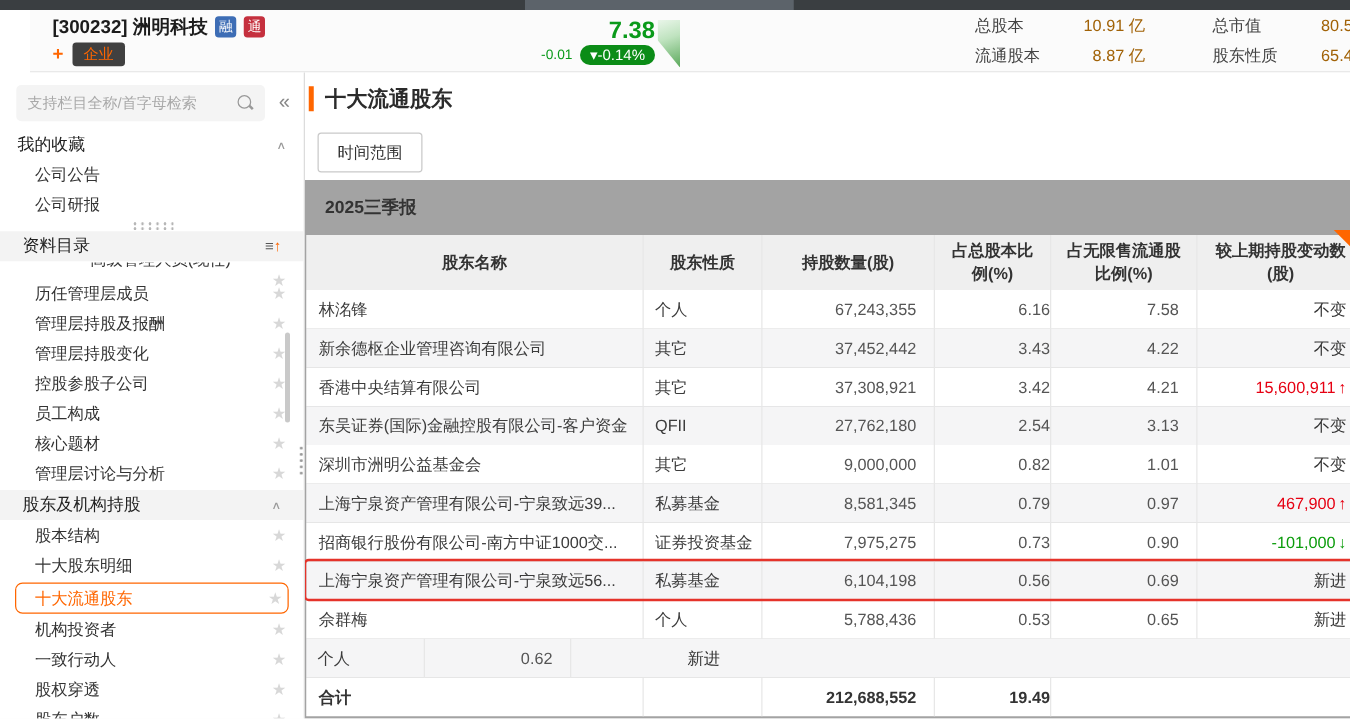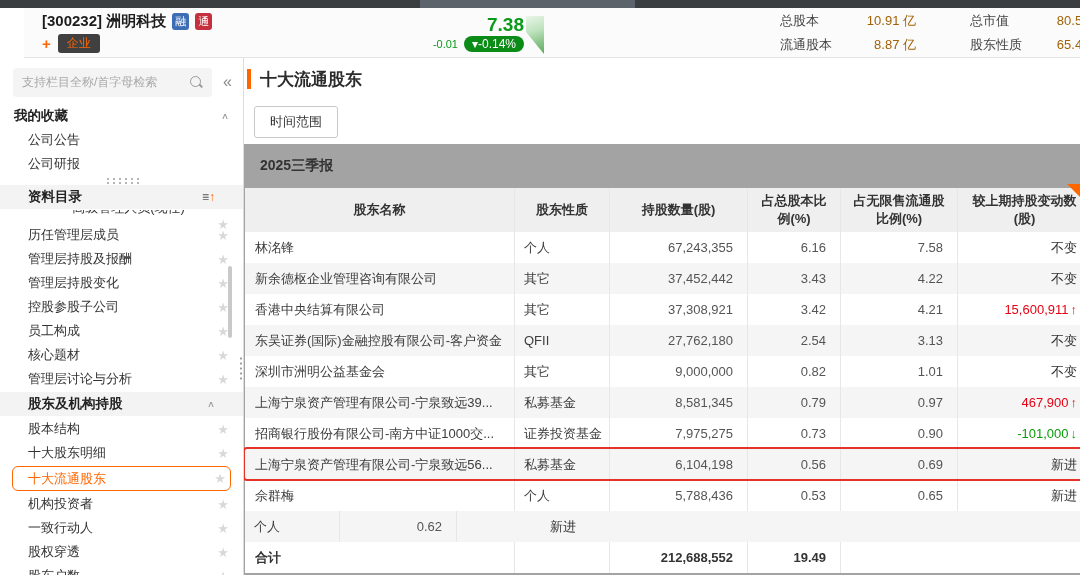--- a/index.html
+++ b/index.html
@@ -53,29 +53,29 @@
     font-size:12px; color:#b91c1c; font-family:inherit; }
   .search-input::placeholder { color:#a9a9a9; }
   .mag { position:relative; width:13px; height:13px; }
   .mag::before { content:""; position:absolute; left:0; top:0; width:9px; height:9px;
     border:1.5px solid #999; border-radius:50%; }
   .mag::after { content:""; position:absolute; left:9px; top:9px; width:4px; height:1.5px;
     background:#999; transform:rotate(45deg); }
   .collapse-btn { color:#888; font-size:16px; padding:0 5px; cursor:pointer; }
 
   .side-row { display:flex; align-items:center; height:24px; padding:0 14px; }
-  .side-sec-title { font-size:13.5px; font-weight:bold; color:#222; }
+  .side-sec-title { font-size:13.5px; font-weight:normal; color:#222; }
   .chevron { margin-left:auto; color:#999; font-size:11px; transform:scaleY(.8); }
   .side-item { display:flex; align-items:center; height:24px; padding-left:28px; padding-right:14px;
     font-size:13px; color:#333; cursor:pointer; }
   .star { margin-left:auto; color:#d8d8d8; font-size:13px; }
   .dots-h { width:34px; height:7px; margin:1px auto 1px;
     background-image:radial-gradient(circle,#b5b5b5 1px,transparent 1.2px);
     background-size:6px 4px; }
-  .sec-header { display:flex; align-items:center; height:24px; padding:0 28px;
+  .sec-header { display:flex; align-items:center; height:24px; padding:0 18px;
     background:#f3f3f3; margin:1px 0;justify-content:space-between; }
   .sort-icon { margin-left:auto; font-size:12px; color:#555; }
   .sort-icon .up { color:#f60; font-weight:bold; }
   .catalog-list { overflow:hidden; }
   .clip-first { margin-top:-11px;flex-direction:column; }
   .side-item.selected { border:1.5px solid #f60; border-radius:6px; margin:1px 12px;
     padding-left:15px; padding-right:4px; height:25px; color:#f60; }
   .side-scrollthumb { position:absolute; right:11px; top:208px; width:4px; height:72px;
     background:#cicic1; background:#c9c9c9; border-radius:2px; }
   .split-dots { position:absolute; right:-2px; top:298px; width:6px; height:26px; z-index:6;
@@ -97,21 +97,21 @@
   .trow { display:flex; width:846px; }
   .thead { background:#efefef; min-height:44px; position:relative; }
   .thead .tcell { font-weight:bold; color:#333; justify-content:center; text-align:center;
     align-items:center; display:flex; line-height:1.35; padding:4px 8px; }
   .tcell { border-right:1px solid #e7e7e7; display:flex; align-items:center; min-height:31px; }
   .c0 { width:270px; padding-left:10px; color:#3c3c3c;
     white-space:nowrap; overflow:hidden; text-overflow:ellipsis; display:block; line-height:31px; }
   .thead .c0 { display:flex; line-height:1.35; }
   .c1 { width:95px;  padding-left:9px; color:#3c3c3c; }
   .c2 { width:138px; justify-content:flex-end; padding-right:14px; color:#555; }
-  .c3 { width:93px;  justify-content:flex-end; padding-right:14px; color:#555; }
+  .c3 { width:93px;  justify-content:flex-end; color:#555; }
   .c4 { width:117px; justify-content:flex-end; padding-right:14px; color:#555; }
   .c5 { width:133px; justify-content:flex-end; padding-right:14px; color:#333; border-right:none; }
   .trow.even { background:#fff; }
   .trow.odd  { background:#f5f5f6; }
   .trow.total .c0, .trow.total .c2, .trow.total .c3, .trow.total .c4 { font-weight:bold; color:#333; }
   .chg-up { color:#e60012; font-weight:normal; }
   .chg-down { color:#0b9c0b; }
   .arrow { font-weight:bold; margin-left:2px; }
   .trow.hl { position:relative; z-index:3; }
   .trow.hl::after { content:""; position:absolute; inset:-2px 0 -1px -2px;

